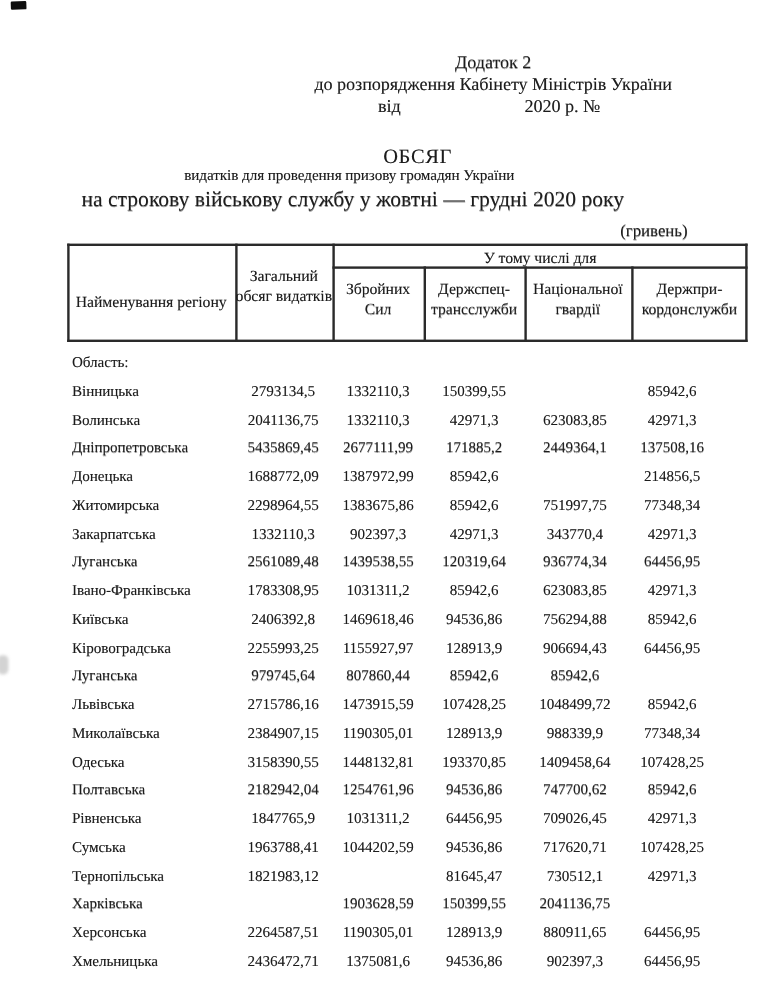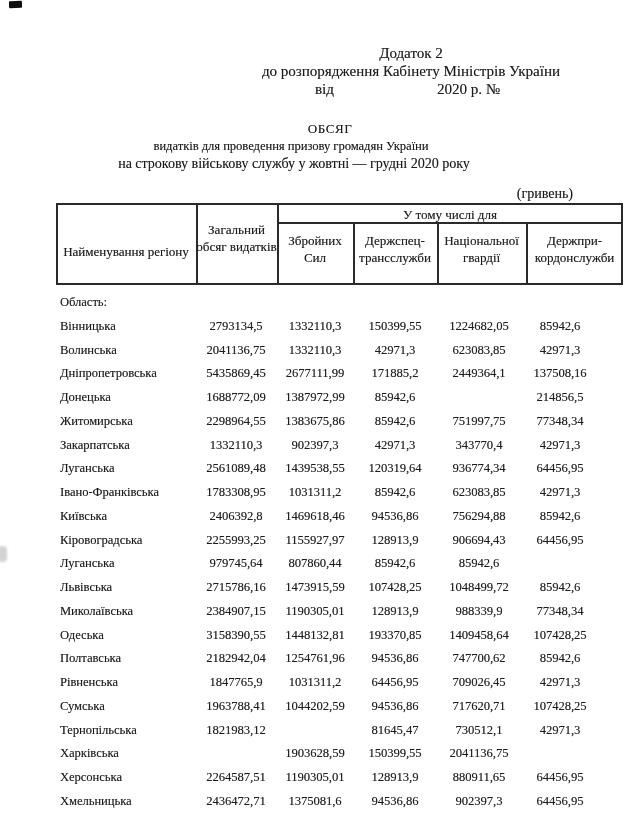--- a/index.html
+++ b/index.html
@@ -18,26 +18,26 @@
     background:rgba(130,130,130,0.35); border-radius:4px; filter:blur(1.2px); }
 
   
   .annex { position:absolute; left:240px; top:44px; width:342px;
     text-align:center; font-size:15px; line-height:18px; }
   .annex-line3 { position:relative; height:18px; text-align:left; }
   .annex-from { position:absolute; left:75px; }
   .annex-date { position:absolute; left:197px; }
 
   
-  .title-heading { position:absolute; left:100px; top:121px; width:460px;
-    text-align:center; font-size:13px; letter-spacing:0.6px; }
+  .title-heading { position:absolute; left:118px; top:121px; width:460px;
+    text-align:center; font-size:17px; letter-spacing:0.6px; }
   .title-l2 { position:absolute; left:0px; top:139px; width:582px;
     text-align:center; font-size:12.5px; }
   .title-l3 { position:absolute; left:0px; top:156px; width:588px;
-    text-align:center; font-size:14px; }
+    text-align:center; font-size:18px; }
 
   
   .currency { position:absolute; left:400px; top:186px; width:173px;
     text-align:right; font-size:14px; }
 
   
   .thead { position:absolute; left:56px; top:203px; width:567px; height:82px;
     font-size:13px; }
   .bl { position:absolute; background:#2a2a2a; }
   .bl.h-top    { left:0; top:0; width:567px; height:1.7px; }
@@ -117,21 +117,20 @@
 
   <div class="tbody">
       <div class="trow">
         <div class="cell name">Область:</div>
       </div>
       <div class="trow">
         <div class="cell name">Вінницька</div>
         <div class="cell n2">2793134,5</div>
         <div class="cell n3">1332110,3</div>
         <div class="cell n4">150399,55</div>
-        <div class="cell n5">1224682,05</div>
         <div class="cell n6">85942,6</div>
       </div>
       <div class="trow">
         <div class="cell name">Волинська</div>
         <div class="cell n2">2041136,75</div>
         <div class="cell n3">1332110,3</div>
         <div class="cell n4">42971,3</div>
         <div class="cell n5">623083,85</div>
         <div class="cell n6">42971,3</div>
       </div>

